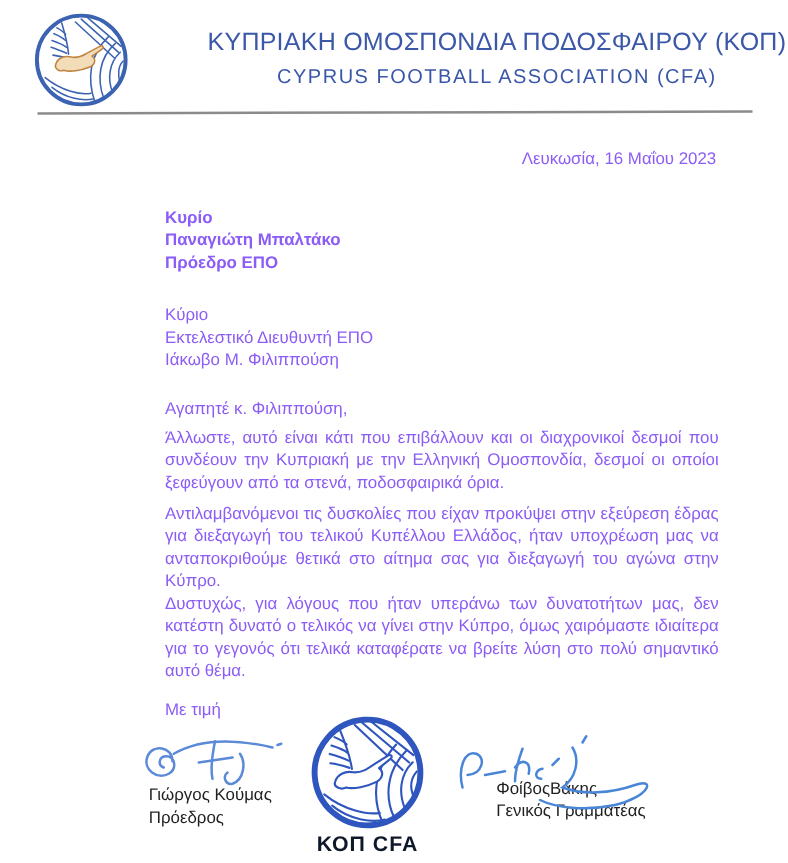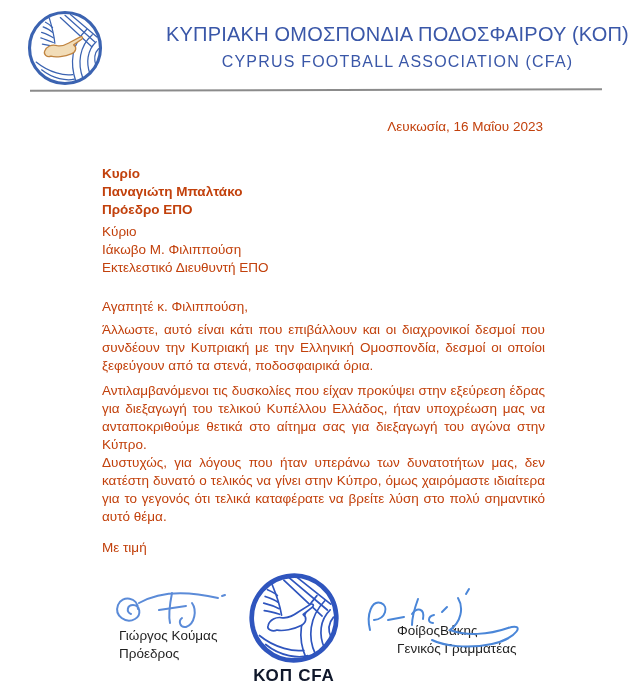--- a/index.html
+++ b/index.html
@@ -52,34 +52,34 @@
     top: 89px;
     width: 572px;
     height: 2px;
     background: #8b8b8b;
     transform: rotate(-0.15deg);
   }
 
   
   .body-col {
     position: absolute;
-    left: 102px;
+    left: 132px;
     top: 114px;
     width: 443px;
-    color: #c2410c;
+    color: #8b5cf6;
     font-size: 13.5px;
     line-height: 18px;
   }
   .date-line {
     margin-top: 4px;
     text-align: right;
     padding-right: 2px;
   }
   .recipient-1 { margin-top: 29px; font-weight: bold; }
-  .recipient-2 { margin-top: 4px; }
+  .recipient-2 { margin-top: 24px; }
   .salutation  { margin-top: 21px; }
   .para { margin: 0; text-align: justify; }
   .para-1 { margin-top: 7px; }
   .para-2 { margin-top: 5px; }
   .para-3 { margin-top: 0; }
   .closing { margin-top: 13px; }
 
   
   .sig-left-svg {
     position: absolute;
@@ -172,22 +172,22 @@
     <div class="date-line">Λευκωσία, 16 Μαΐου 2023</div>
 
     <div class="recipient-1">
       <div>Κυρίο</div>
       <div>Παναγιώτη Μπαλτάκο</div>
       <div>Πρόεδρο ΕΠΟ</div>
     </div>
 
     <div class="recipient-2">
       <div>Κύριο</div>
+      <div>Εκτελεστικό Διευθυντή ΕΠΟ</div>
       <div>Ιάκωβο Μ. Φιλιππούση</div>
-      <div>Εκτελεστικό Διευθυντή ΕΠΟ</div>
     </div>
 
     <div class="salutation">
       <div>Αγαπητέ κ. Φιλιππούση,</div>
     </div>
 
     <p class="para para-2">Άλλωστε, αυτό είναι κάτι που επιβάλλουν και οι διαχρονικοί δεσμοί που συνδέουν την Κυπριακή με την Ελληνική Ομοσπονδία, δεσμοί οι οποίοι ξεφεύγουν από τα στενά, ποδοσφαιρικά όρια.</p>
     <p class="para para-1">Αντιλαμβανόμενοι τις δυσκολίες που είχαν προκύψει στην εξεύρεση έδρας για διεξαγωγή του τελικού Κυπέλλου Ελλάδος, ήταν υποχρέωση μας να ανταποκριθούμε θετικά στο αίτημα σας για διεξαγωγή του αγώνα στην Κύπρο.</p>
     <p class="para para-3">Δυστυχώς, για λόγους που ήταν υπεράνω των δυνατοτήτων μας, δεν κατέστη δυνατό ο τελικός να γίνει στην Κύπρο, όμως χαιρόμαστε ιδιαίτερα για το γεγονός ότι τελικά καταφέρατε να βρείτε λύση στο πολύ σημαντικό αυτό θέμα.</p>
 

